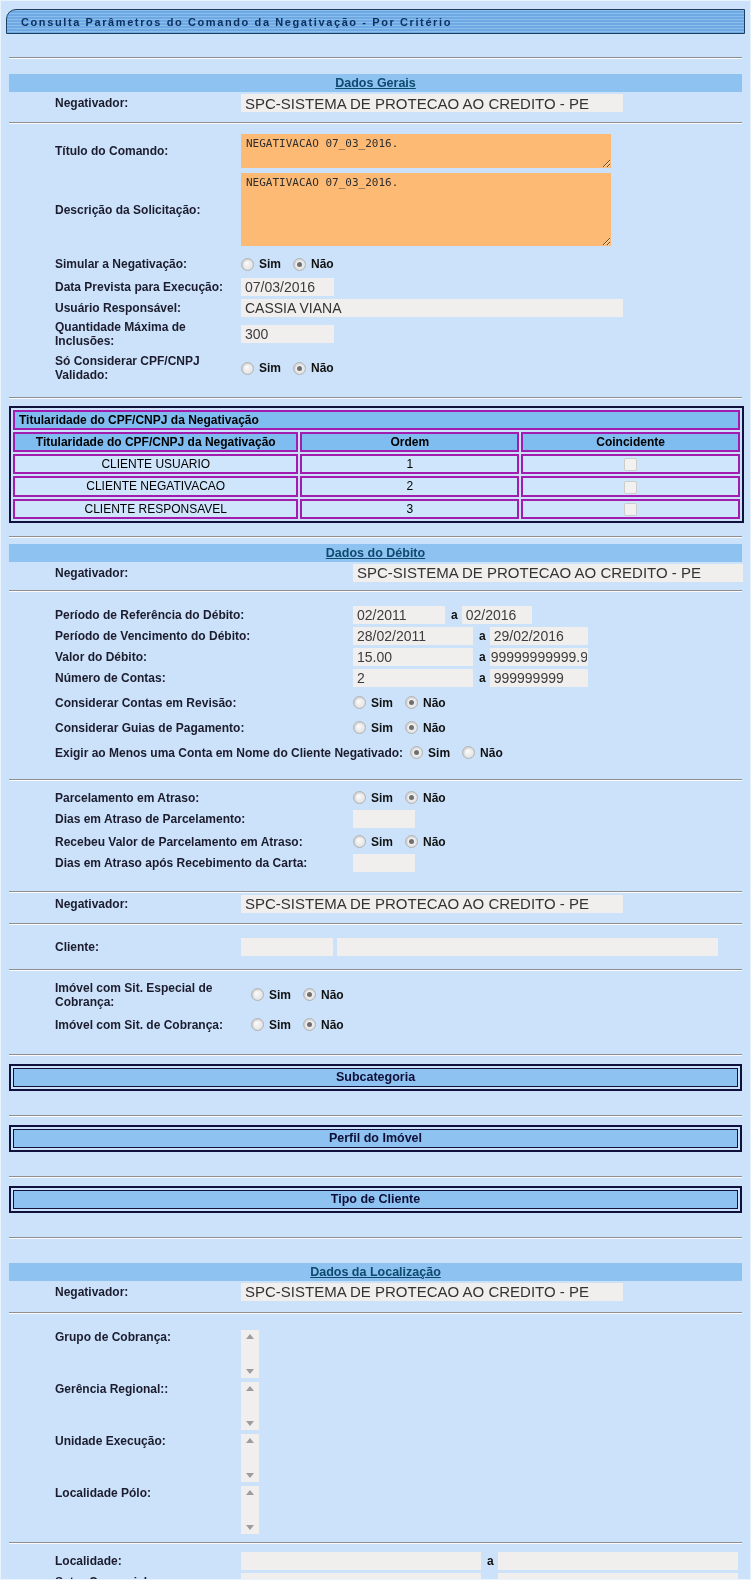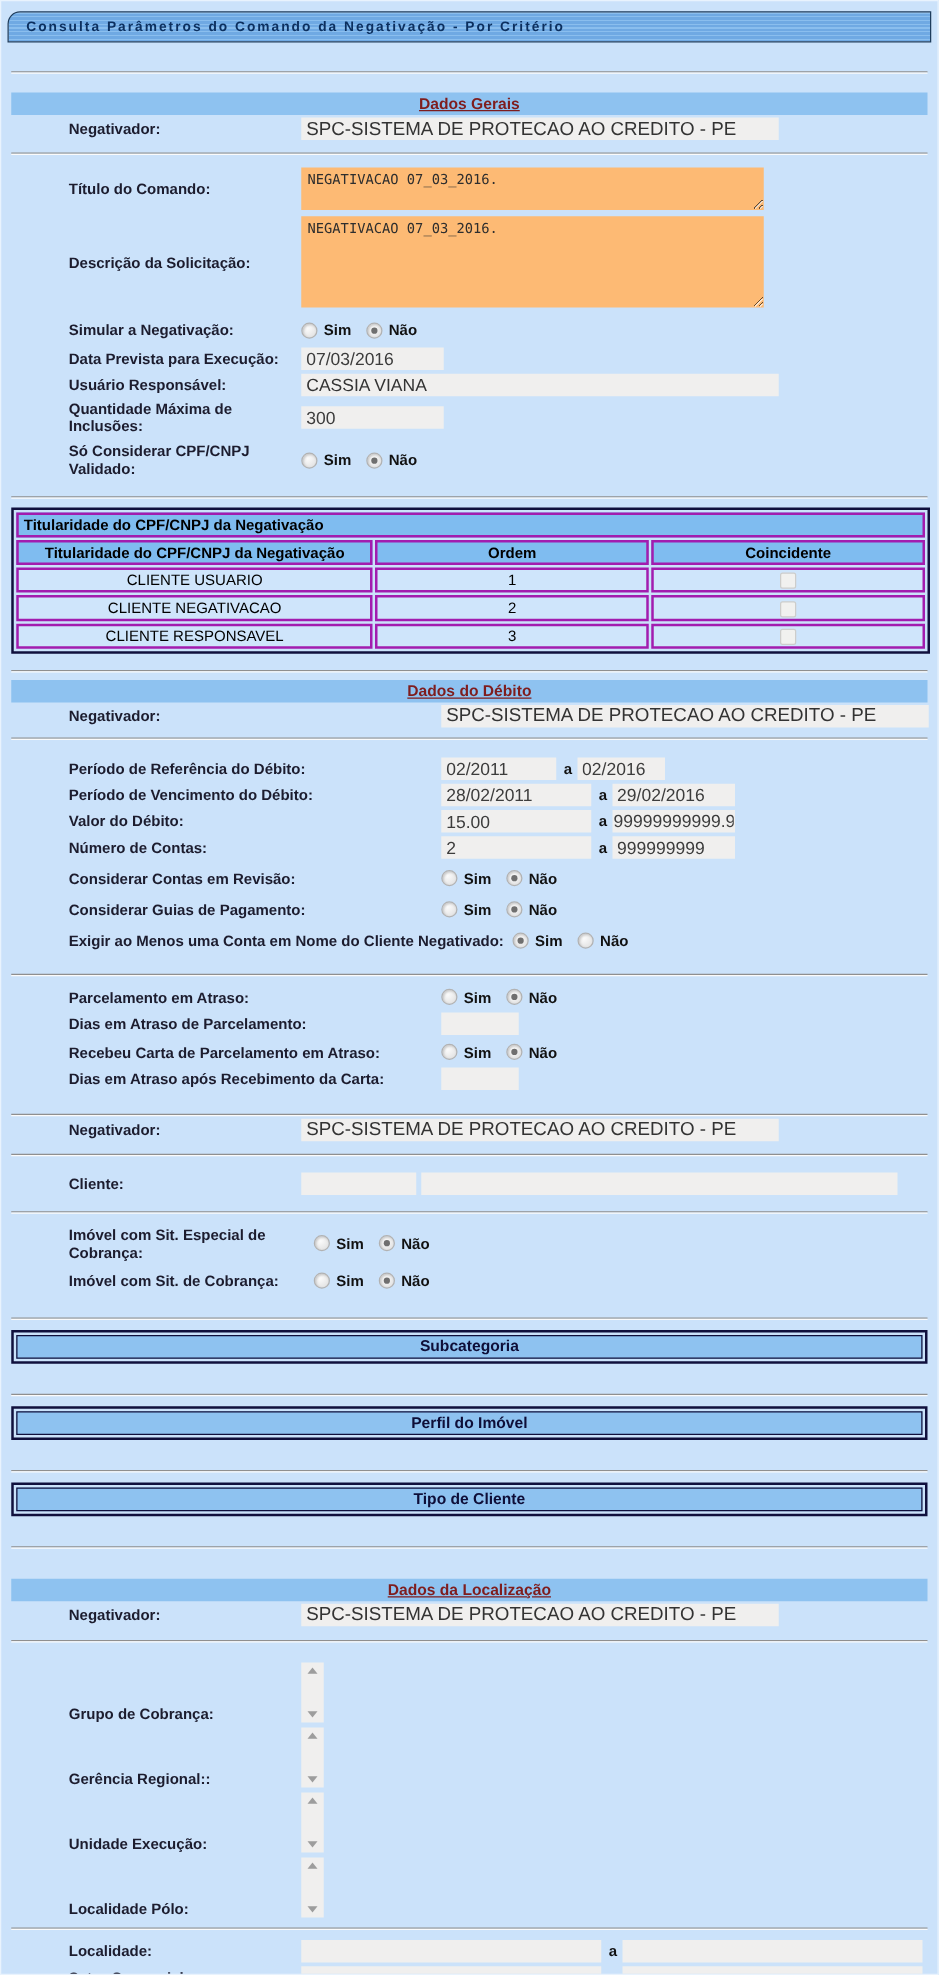--- a/index.html
+++ b/index.html
@@ -30,36 +30,36 @@
     margin: 0 8px;
     border-top: 1px solid #8f8f8f;
     border-bottom: 1px solid #fbfbfb;
     height: 2px;
   }
   .section-header {
     margin: 0 8px; background: #8ec2f0; height: 18px;
     display: flex; align-items: center; justify-content: center;
   }
   .section-header .hdr-link {
-    font-size: 12.5px; font-weight: bold; color: #7f1d1d;
+    font-size: 12.5px; font-weight: bold; color: #0c4a6e;
     text-decoration: underline; cursor: pointer;
   }
   .row { display: flex; align-items: center; padding-left: 10px; min-height: 18px; }
   .lbl { font-size: 12px; font-weight: bold; color: #1c1c2e; flex: 0 0 auto; padding-left: 44px; }
   .w-lbl  { width: 230px; }
   .w-lbl2 { width: 342px; }
   .w-lbl3 { width: 240px; }
   .input {
     background: #f0efee; border: none; outline: none;
     font-family: "Liberation Sans", sans-serif;
     font-size: 14px; color: #3c3c3c; height: 18px; padding: 0 4px;
   }
   .neg-input { width: 382px; font-size: 15px; color: #333; }
   .neg-input-wide { width: 390px; font-size: 15px; color: #333; }
-  .w105 { width: 114px; } .w92 { width: 92px; } .w66 { width: 70px; }
+  .w105 { width: 93px; } .w92 { width: 92px; } .w66 { width: 70px; }
   .w120 { width: 120px; } .w95 { width: 98px; } .w60 { width: 62px; }
   .w241 { width: 241px; } .w381 { width: 381px; } .w240 { width: 240px; }
   textarea.ta {
     background: #fdba74; border: none; outline: none;
     font-family: "DejaVu Sans Mono", monospace;
     font-size: 11px; color: #2e2e2e; padding: 3px 5px;
     width: 370px; resize: both;
   }
   .ta-small { height: 34px; }
   .ta-big   { height: 73px; }
@@ -121,21 +121,21 @@
   .tri-down {
     width: 0; height: 0; border-left: 4px solid transparent;
     border-right: 4px solid transparent; border-top: 5px solid #9d9d9d;
   }
   
   .mt2{margin-top:2px}.mt3{margin-top:3px}.mt5{margin-top:5px}.mt6{margin-top:6px}
   .mt7{margin-top:7px}.mt8{margin-top:8px}.mt9{margin-top:9px}.mt10{margin-top:10px}
   .mt11{margin-top:11px}.mt12{margin-top:24px}.mt13{margin-top:13px}.mt14{margin-top:14px}
   .mt15{margin-top:15px}.mt16{margin-top:16px}.mt17{margin-top:17px}.mt19{margin-top:19px}
   .mt20{margin-top:20px}.mt23{margin-top:23px}
-  .lbrow { margin-bottom: 4px; align-items: flex-end; }
+  .lbrow { margin-bottom: 4px; align-items: flex-start; }
 </style>
 </head>
 <body>
 
 <div class="titlebar">
   <span class="title-text">Consulta Parâmetros do Comando da Negativação - Por Critério</span>
 </div>
 
 <div class="divider mt23"></div>
 
@@ -334,21 +334,21 @@
         </span>
     </div>
   </div>
 
   <div class="row mt3">
     <span class="lbl w-lbl2">Dias em Atraso de Parcelamento:</span>
     <input class="input w60" readonly="" value="" style="">
   </div>
 
   <div class="row mt5">
-    <span class="lbl w-lbl2">Recebeu Carta de Parcelamento em Atraso:</span>
+    <span class="lbl w-lbl2">Recebeu Valor de Parcelamento em Atraso:</span>
     <div class="radiogroup" data-selected="nao">
       <span class="radio-opt opt-sim">
           <span class="rc"></span>
           <span class="radio-lbl">Sim</span>
         </span>
       <span class="radio-opt opt-nao">
           <span class="rc"></span>
           <span class="radio-lbl">Não</span>
         </span>
     </div>

